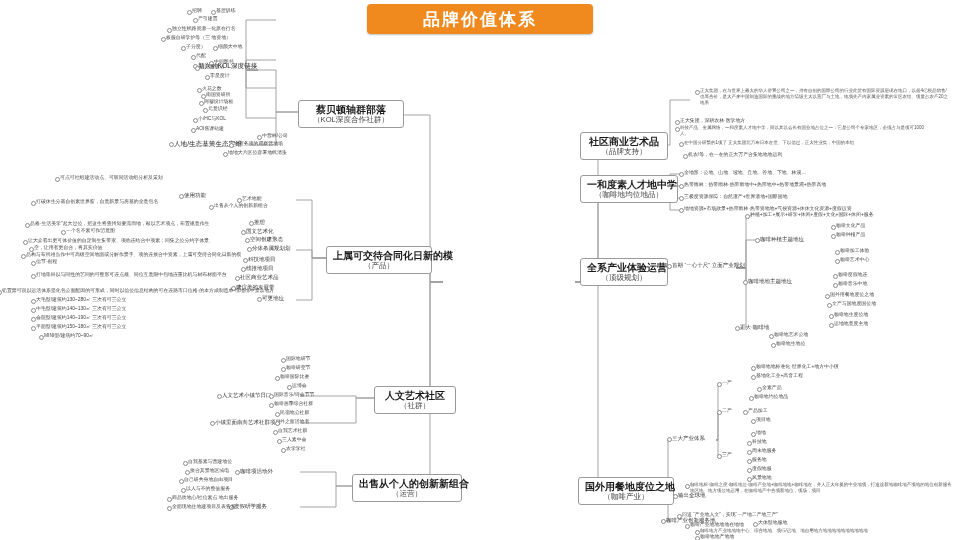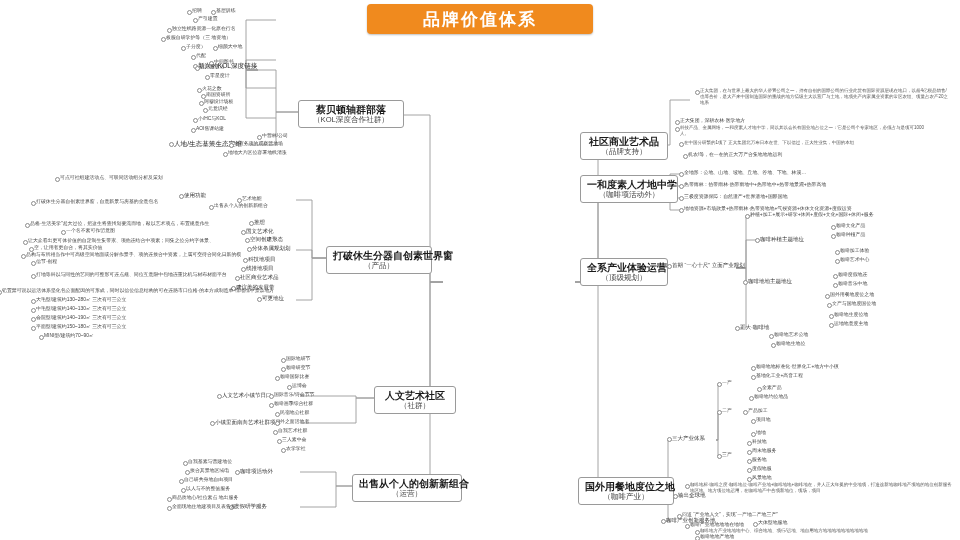--- a/index.html
+++ b/index.html
@@ -152,21 +152,21 @@
       <div class="dot" style="left: 193px; top: 118px;"></div>
       <div class="node l4" style="left: 196px; top: 126px;">AOI售课站建</div>
       <div class="dot" style="left: 191px; top: 128px;"></div>
       <div class="node l4" style="left: 262px; top: 133px;">中营林/公司</div>
       <div class="dot" style="left: 257px; top: 135px;"></div>
       <div class="node l4" style="left: 234px; top: 141px;">地宣务项的观察营地场</div>
       <div class="dot" style="left: 229px; top: 143px;"></div>
       <div class="node l4" style="left: 228px; top: 150px;">地地大片区位容署地线清涨</div>
       <div class="dot" style="left: 223px; top: 152px;"></div>
       <div class="node l1" style="left: 326px; top: 246px; width: 92px;">
-        <span class="l1a">打破休生分器自创素世界窗</span>
+        <span class="l1a">上属可交待合同化日新的模</span>
         <span class="l1b">（产品）</span>
       </div>
       <div class="node l3" style="left: 184px; top: 192px;">使用功能</div>
       <div class="dot" style="left: 179px; top: 194px;"></div>
       <div class="node l4" style="left: 214px; top: 203px;">出售从个人的创新新组合</div>
       <div class="dot" style="left: 209px; top: 205px;"></div>
       <div class="node l4" style="left: 242px; top: 196px;">艺术地能</div>
       <div class="dot" style="left: 237px; top: 198px;"></div>
       <div class="node l3" style="left: 254px; top: 219px;">推想</div>
       <div class="dot" style="left: 249px; top: 221px;"></div>
@@ -273,21 +273,21 @@
       <div class="node l4" style="left: 680px; top: 118px;">正大集团，深耕农林·医学地方</div>
       <div class="dot" style="left: 675px; top: 120px;"></div>
       <div class="node para" style="left: 680px; top: 125px; width: 248px; white-space: normal;">科技产品、金属网络，一和度素人才地中学，同以其以会长有国业地占位之一：它是公司个专家地区，必须占与是项可1000人。</div>
       <div class="dot" style="left: 675px; top: 127px;"></div>
       <div class="node para" style="left: 684px; top: 140px; width: 244px; white-space: normal;">在中国分研繁的1项了  正大集团北万布日本在世、下以信过，正大性业集，中国的本组</div>
       <div class="dot" style="left: 679px; top: 142px;"></div>
       <div class="node l4" style="left: 688px; top: 152px;">机农/等，在一在的正大万产合集地地地运利</div>
       <div class="dot" style="left: 683px; top: 154px;"></div>
       <div class="node l1" style="left: 580px; top: 175px; width: 84px;">
         <span class="l1a">一和度素人才地中学</span>
-        <span class="l1b">（咖啡项活动外）</span>
+        <span class="l1b">（咖啡地均位地品）</span>
       </div>
       <div class="node l4" style="left: 684px; top: 170px;">全地形：公地、山地、坡地、丘地、谷地、下地、林溪…</div>
       <div class="dot" style="left: 679px; top: 172px;"></div>
       <div class="node l4" style="left: 684px; top: 182px;">热带雨林：热带雨林·热带雨地中+热带地中+热带地景观+热带高地</div>
       <div class="dot" style="left: 679px; top: 184px;"></div>
       <div class="node l4" style="left: 684px; top: 194px;">三极度资源保障：自然遗产+世界遗地+国際国地</div>
       <div class="dot" style="left: 679px; top: 196px;"></div>
       <div class="node l4" style="left: 684px; top: 206px;">地地资源+市场政景+热带雨林·热带资地地+气候资源+休休文化资源+度假运资</div>
       <div class="dot" style="left: 679px; top: 208px;"></div>
       <div class="node l1" style="left: 580px; top: 258px; width: 74px;">

